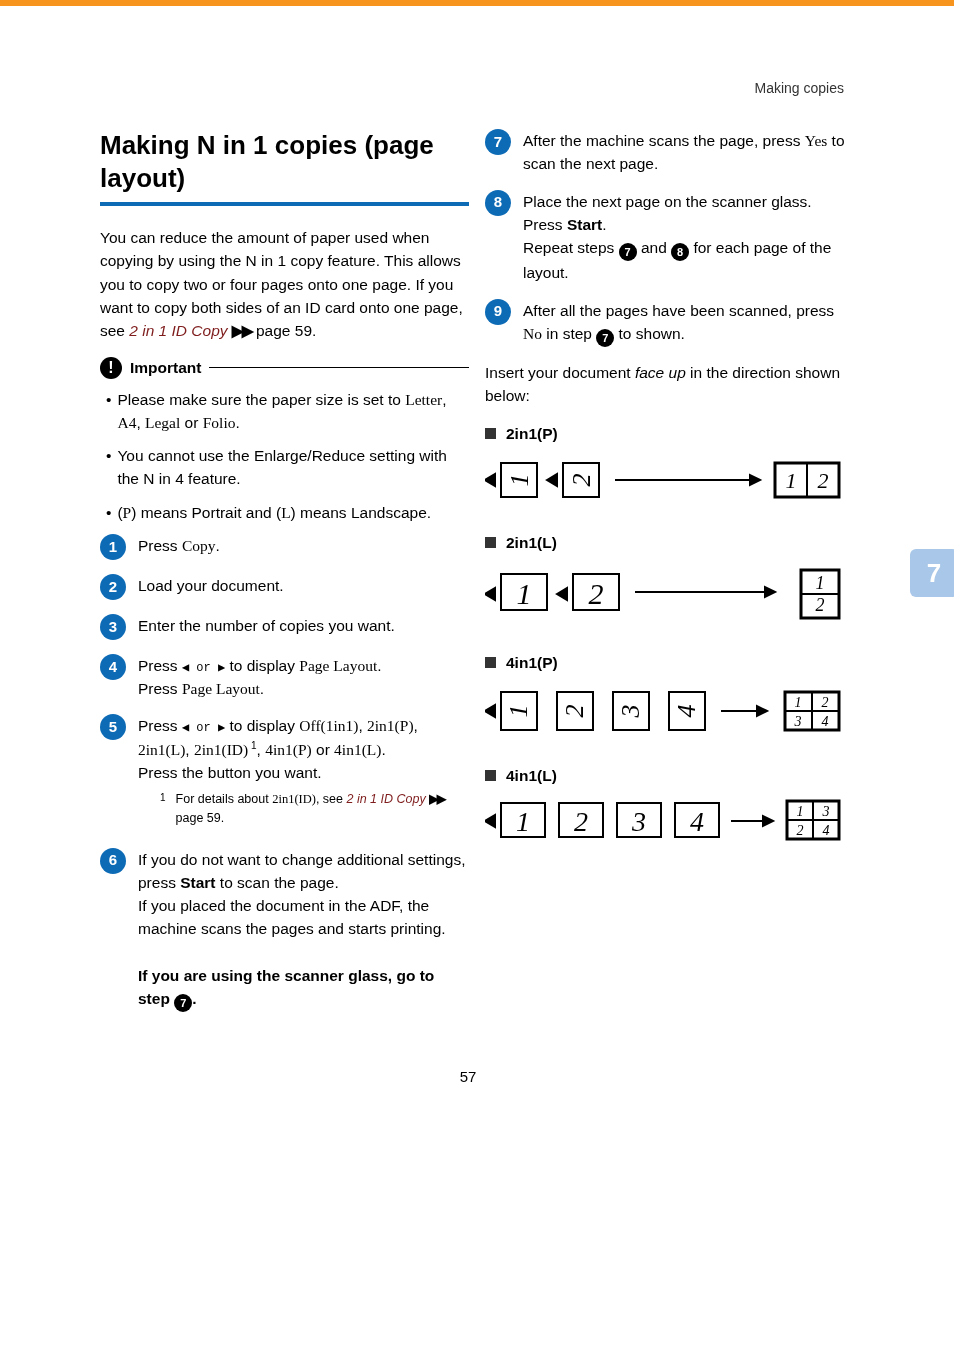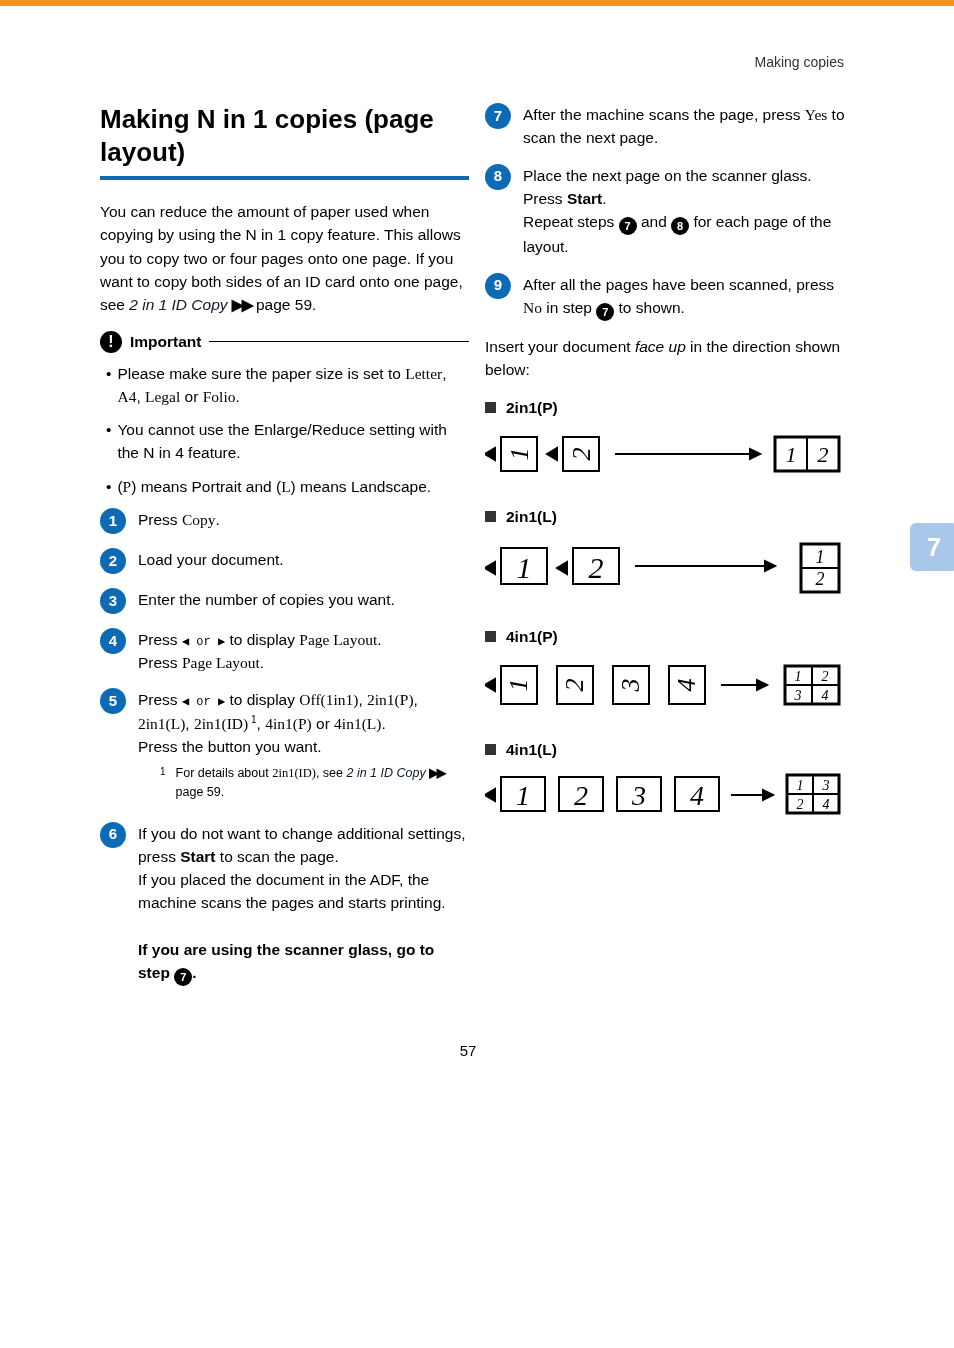--- a/index.html
+++ b/index.html
@@ -10,21 +10,21 @@
     line-height: 1.5;
     color: #000;
     background: #fff;
   }
   .top-accent {
     height: 6px;
     background: #f7941e;
   }
   .breadcrumb {
     text-align: right;
-    padding: 46px 110px 0 0;
+    padding: 72px 110px 0 0;
     font-size: 14px;
     color: #333;
   }
   .page {
     width: 954px;
     padding: 30px 100px 40px 100px;
     position: relative;
   }
   .columns {
     display: flex;
@@ -36,21 +36,21 @@
     font-weight: bold;
     margin: 0 0 8px 0;
     line-height: 1.25;
   }
   .title-underline {
     height: 4px;
     background: #0d6bb6;
     margin-bottom: 20px;
   }
   p { margin: 0 0 14px 0; }
-  a.xref { font-style: italic; text-decoration: none; color: #0f172a; }
+  a.xref { font-style: italic; text-decoration: none; color: #7f1d1d; }
   .arrows { font-family: 'Arial'; font-weight: bold; letter-spacing: -2px; }
   .important-row {
     display: flex;
     align-items: center;
     gap: 8px;
     margin: 14px 0 8px 0;
   }
   .important-icon {
     width: 22px; height: 22px;
     border-radius: 50%;

